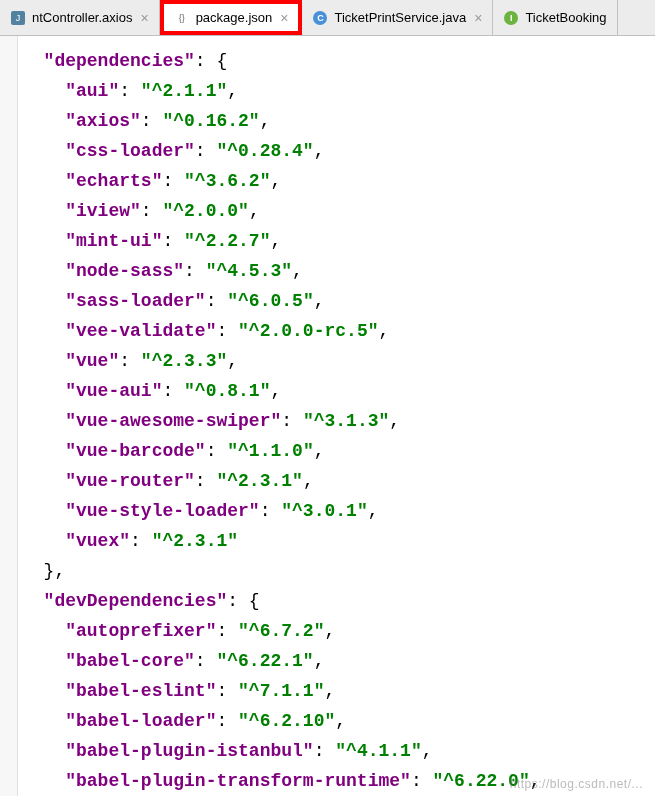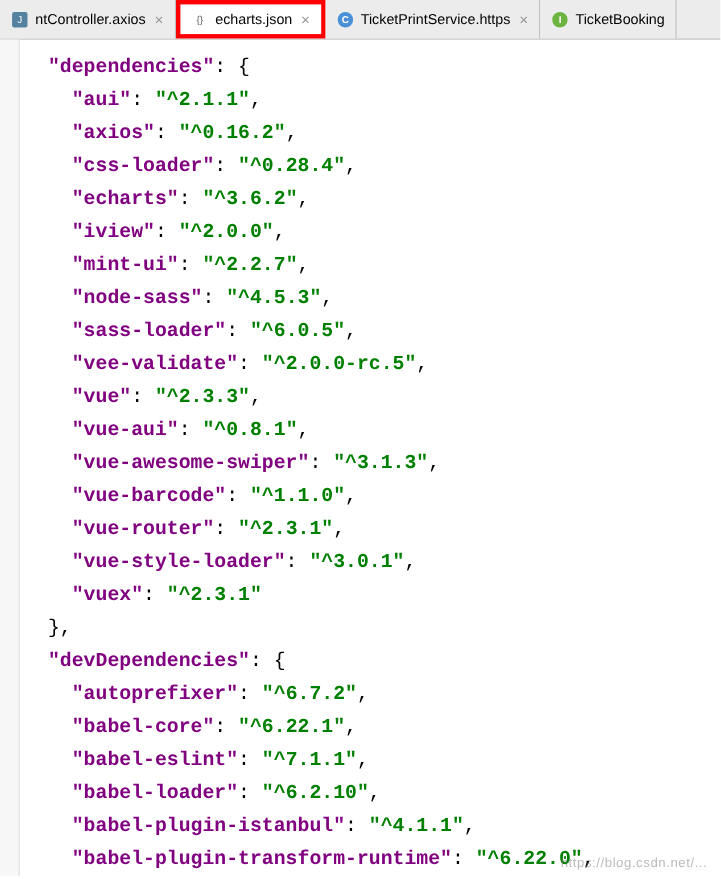--- a/index.html
+++ b/index.html
@@ -139,28 +139,28 @@
       <span class="icon">
         <span class="icon-j">J</span>
       </span>
       <span>ntController.axios</span>
       <span class="close">×</span>
     </div>
     <div class="tab highlighted active">
       <span class="icon">
         <span class="icon-json">{}</span>
       </span>
-      <span>echarts.json</span>
+      <span>package.json</span>
       <span class="close">×</span>
     </div>
     <div class="tab">
       <span class="icon">
         <span class="icon-c">C</span>
       </span>
-      <span>TicketPrintService.https</span>
+      <span>TicketPrintService.java</span>
       <span class="close">×</span>
     </div>
     <div class="tab">
       <span class="icon">
         <span class="icon-i">I</span>
       </span>
       <span>TicketBooking</span>
     </div>
   </div>
 

